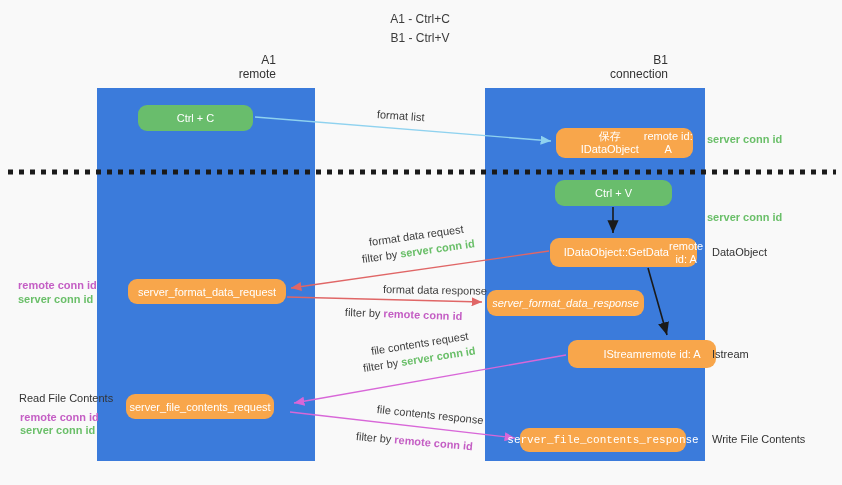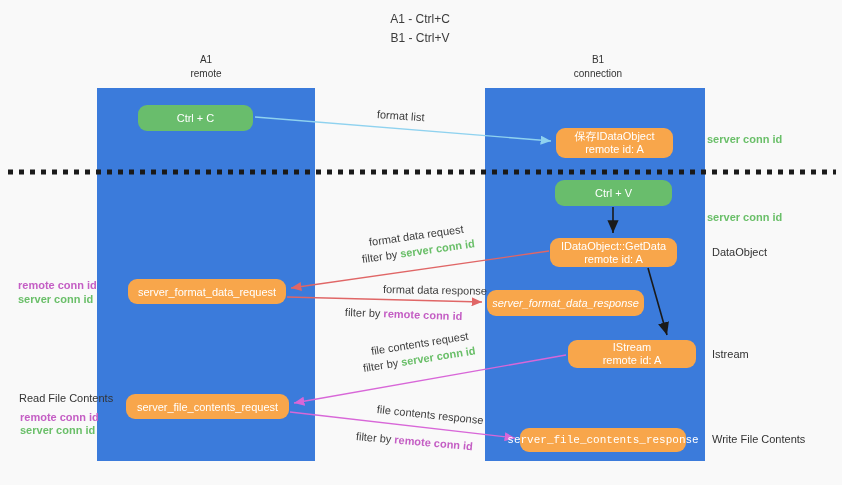--- a/index.html
+++ b/index.html
@@ -5,38 +5,38 @@
   html,body{margin:0;padding:0;background:#f9f9f9;font-family:"Liberation Sans",sans-serif;}
   .canvas{position:relative;width:842px;height:485px;background:#f9f9f9;overflow:hidden;}
 
   .title{position:absolute;left:300px;top:10px;width:240px;text-align:center;
          color:#3c3c3c;font-size:12px;line-height:19px;}
 
   .lane{position:absolute;background:#3b7bdb;}
   .lane-left{left:97px;top:88px;width:218px;height:373px;}
   .lane-right{left:485px;top:88px;width:220px;height:373px;}
 
-  .lane-title{position:absolute;text-align:center;color:#333;font-size:10px;line-height:14px;}
+  .lane-title{position:absolute;text-align:right;color:#333;font-size:12px;line-height:14px;}
   .lane-title-left{left:136px;top:53px;width:140px;}
   .lane-title-right{left:528px;top:53px;width:140px;}
 
   .box{position:absolute;display:flex;align-items:center;justify-content:center;
        color:#fff;font-size:11px;border-radius:9px;text-align:center;}
-  .box.two{flex-direction:column;line-height:13px;}
+  .box.two{flex-direction:row;line-height:13px;padding-left:20px;}
   .green{background:#69bd6c;}
   .orange{background:#f8a64b;}
 
   .b-ctrlc{left:138px;top:105px;width:115px;height:26px;}
   .b-save{left:556px;top:128px;width:117px;height:30px;}
   .b-ctrlv{left:555px;top:180px;width:117px;height:26px;}
   .b-getdata{left:550px;top:238px;width:127px;height:29px;}
   .b-freq{left:128px;top:279px;width:158px;height:25px;}
   .b-fresp{left:487px;top:290px;width:157px;height:26px;font-style:italic;}
   .b-istream{left:568px;top:340px;width:128px;height:28px;}
-  .b-creq{left:126px;top:394px;width:163px;height:25px;}
+  .b-creq{left:126px;top:394px;width:148px;height:25px;}
   .b-cresp{left:520px;top:428px;width:166px;height:24px;font-family:Liberation Mono, monospace;}
 
   .lbl{position:absolute;font-size:11px;color:#333;white-space:nowrap;}
   .bold{font-weight:bold;}
   .g{color:#6abf69;}
   .m{color:#c45ec4;}
 
   .alabel{position:absolute;font-size:11px;color:#3d3d3d;white-space:nowrap;transform-origin:left center;}
 
   svg.overlay{position:absolute;left:0;top:0;width:842px;height:485px;pointer-events:none;}

